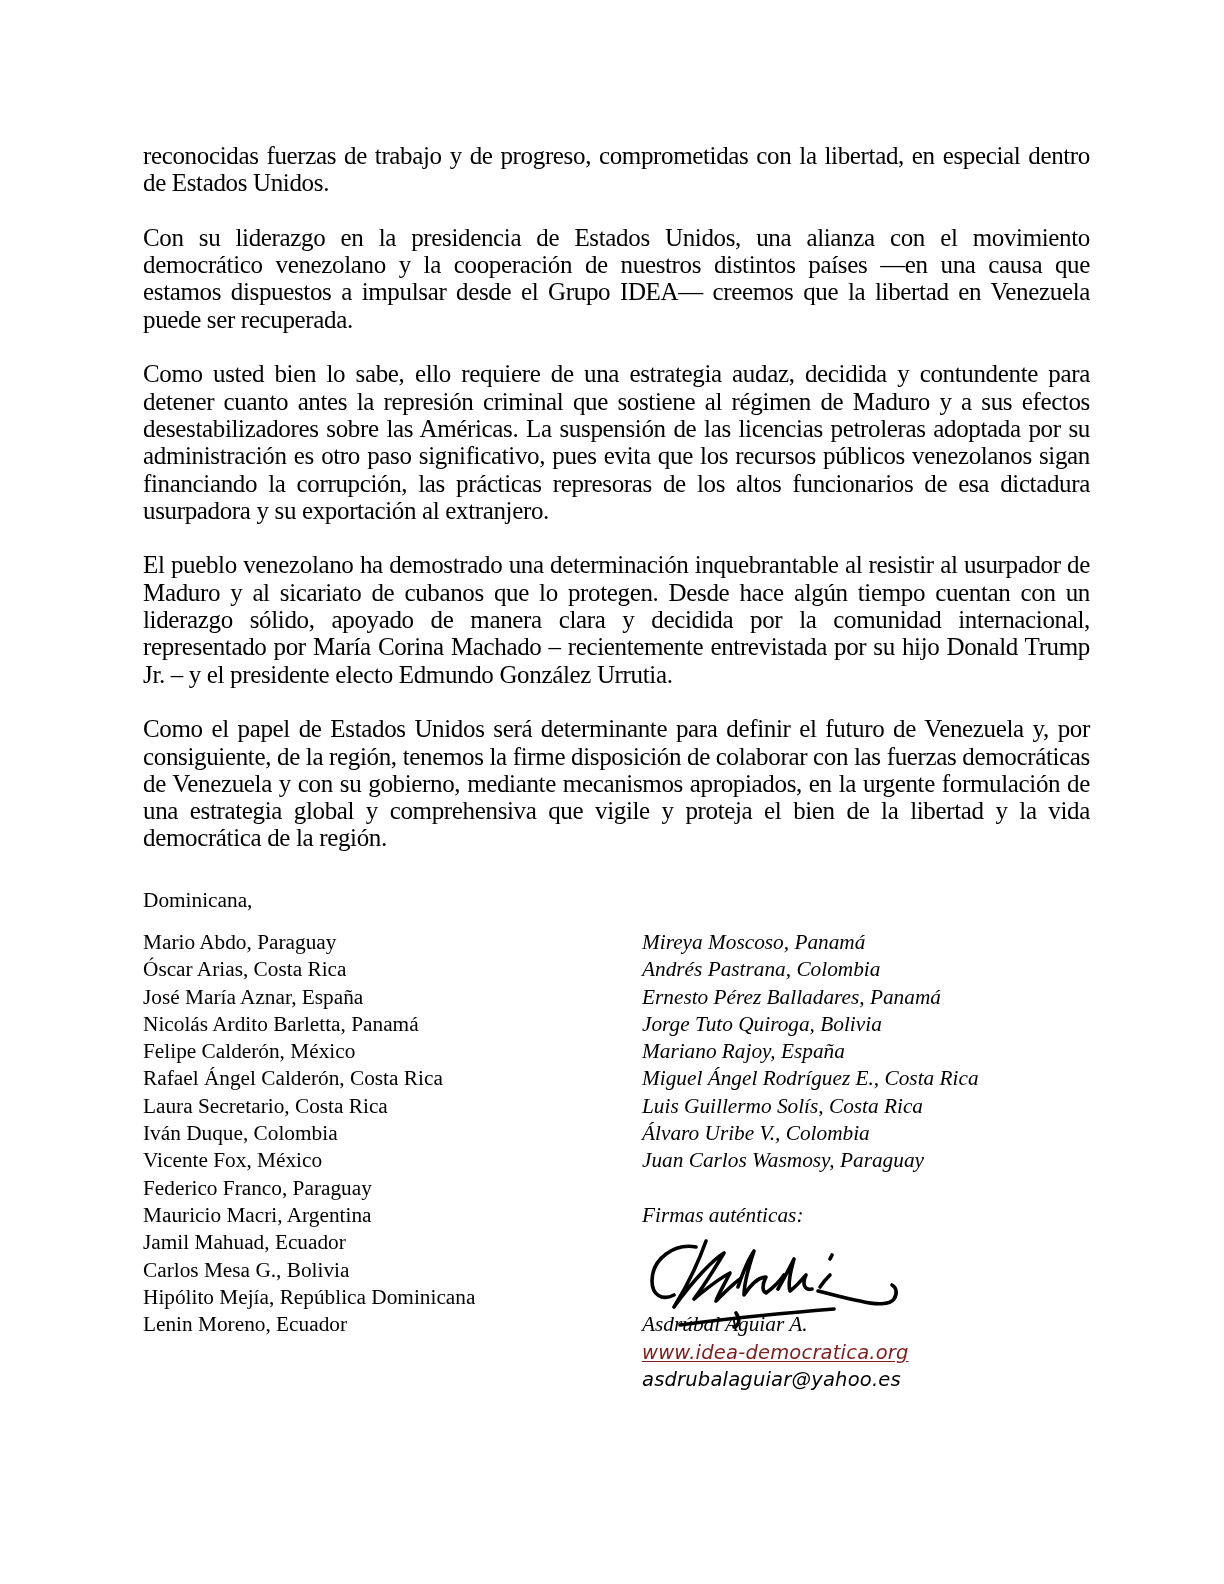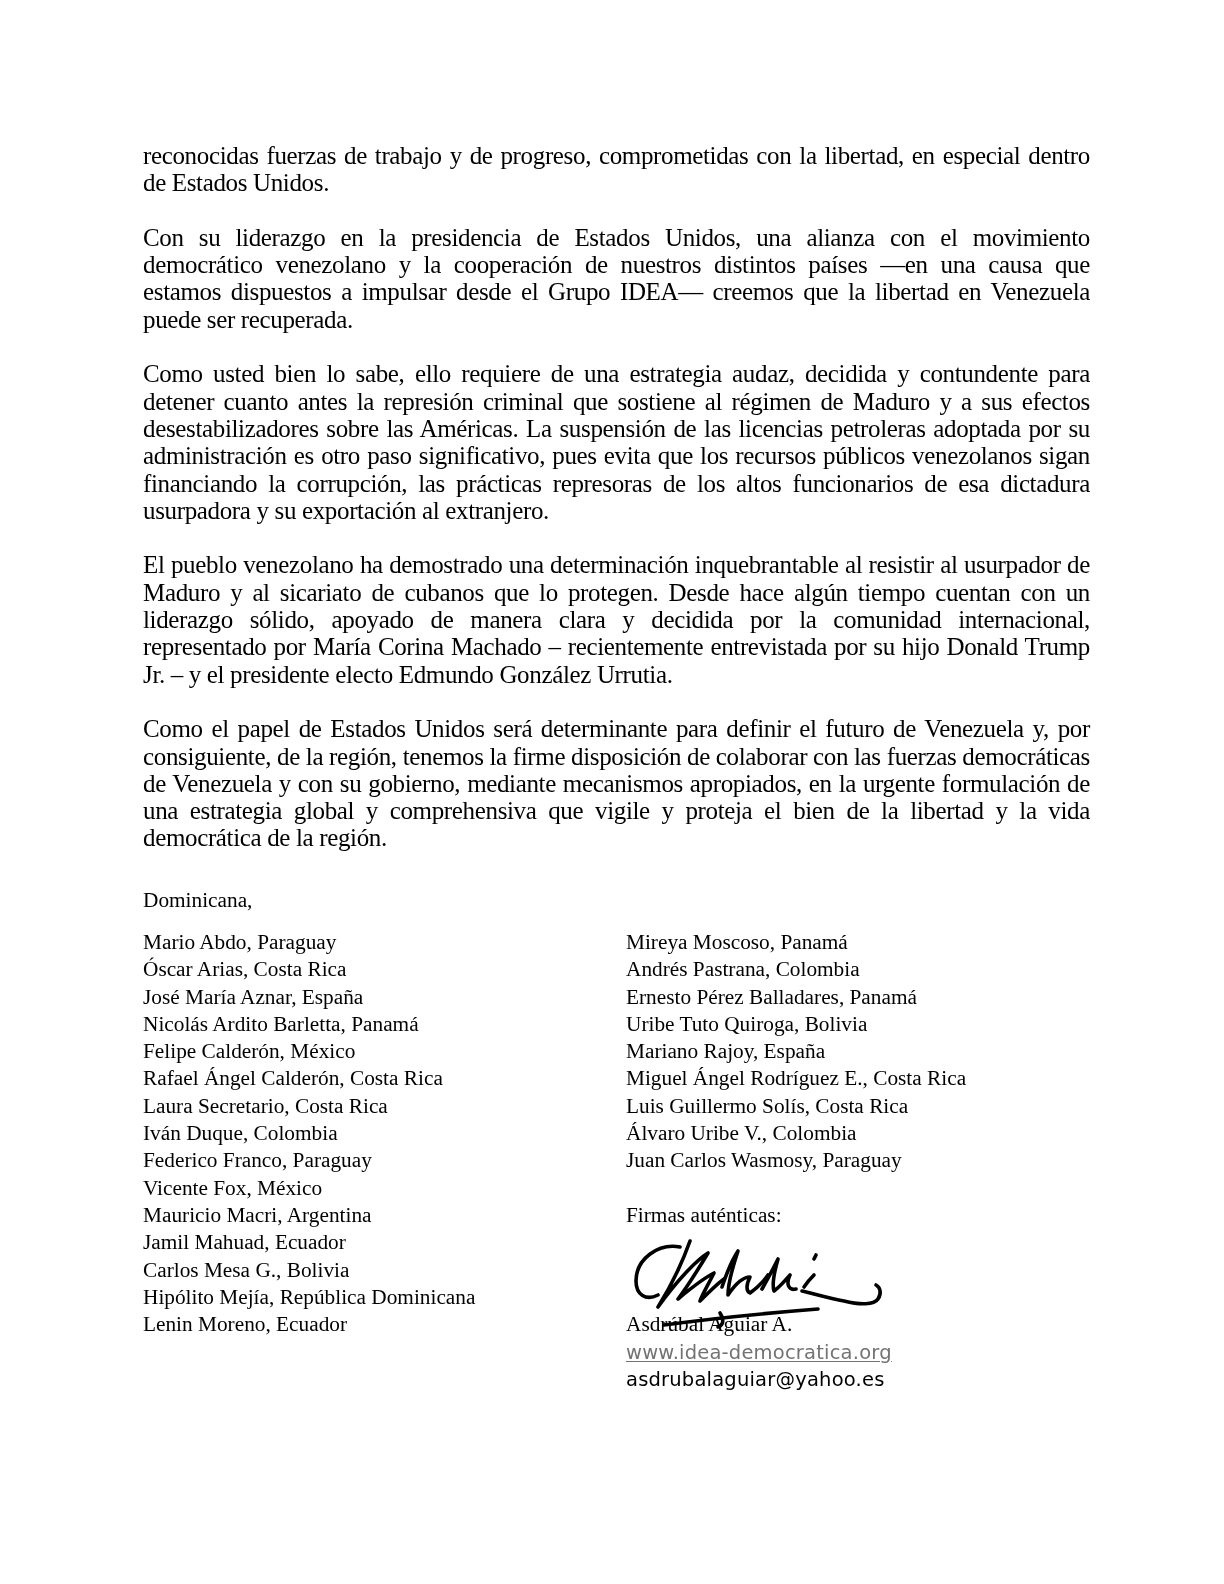--- a/index.html
+++ b/index.html
@@ -41,21 +41,21 @@
       width: 947px;
       height: 520px;
     }
     .col {
       position: absolute;
       top: 0;
       font-size: 21.3px;
       line-height: 27.3px;
     }
     .col-left { left: 0; width: 470px; }
-    .col-right { left: 483px; width: 448px; }
+    .col-right { left: 499px; width: 448px; font-style: italic; }
     .col div { white-space: nowrap; }
     .spacer { height: 27.3px; }
     .sig-wrap {
       position: relative;
       height: 82px;
       margin-top: 0px;
     }
     .sig-svg {
       position: absolute;
       left: 2px;
@@ -92,34 +92,34 @@
   <div class="signers">
     <div class="col col-left">
       <div>Mario Abdo, Paraguay</div>
       <div>Óscar Arias, Costa Rica</div>
       <div>José María Aznar, España</div>
       <div>Nicolás Ardito Barletta, Panamá</div>
       <div>Felipe Calderón, México</div>
       <div>Rafael Ángel Calderón, Costa Rica</div>
       <div>Laura Secretario, Costa Rica</div>
       <div>Iván Duque, Colombia</div>
+      <div>Vicente Fox, México</div>
       <div>Federico Franco, Paraguay</div>
-      <div>Vicente Fox, México</div>
       <div>Mauricio Macri, Argentina</div>
       <div>Jamil Mahuad, Ecuador</div>
       <div>Carlos Mesa G., Bolivia</div>
       <div>Hipólito Mejía, República Dominicana</div>
       <div>Lenin Moreno, Ecuador</div>
     </div>
 
     <div class="col col-right">
       <div>Mireya Moscoso, Panamá</div>
       <div>Andrés Pastrana, Colombia</div>
       <div>Ernesto Pérez Balladares, Panamá</div>
-      <div>Uribe Tuto Quiroga, Bolivia</div>
+      <div>Jorge Tuto Quiroga, Bolivia</div>
       <div>Mariano Rajoy, España</div>
       <div>Miguel Ángel Rodríguez E., Costa Rica</div>
       <div>Luis Guillermo Solís, Costa Rica</div>
       <div>Álvaro Uribe V., Colombia</div>
       <div>Juan Carlos Wasmosy, Paraguay</div>
       <div class="spacer"></div>
       <div>Firmas auténticas:</div>
       <div class="sig-wrap">
         <svg class="sig-svg" viewBox="0 0 260 110">
           <g fill="none" stroke="#000" stroke-width="3.6" stroke-linecap="round" stroke-linejoin="round">
@@ -130,18 +130,18 @@
             <path d="M176 58 C 180 52, 184 48, 186 46"></path>
             <path d="M186 30 L 188 26"></path>
             <path d="M174 62 C 190 66, 204 70, 216 72 C 232 76, 246 76, 250 70 C 254 64, 252 58, 248 56"></path>
             <path d="M36 96 C 80 90, 140 84, 190 80"></path>
             <path d="M92 84 C 96 90, 96 96, 90 98"></path>
           </g>
         </svg>
       </div>
       <div>Asdrúbal Aguiar A.</div>
       <div class="sans-line">
-        <a class="link" style="color: #737373;">www.idea-democratica.org</a>
+        <a class="link" style="color: #7f1d1d;">www.idea-democratica.org</a>
       </div>
       <div class="sans-line">asdrubalaguiar@yahoo.es</div>
     </div>
   </div>
 </div>
 
 </body></html>

